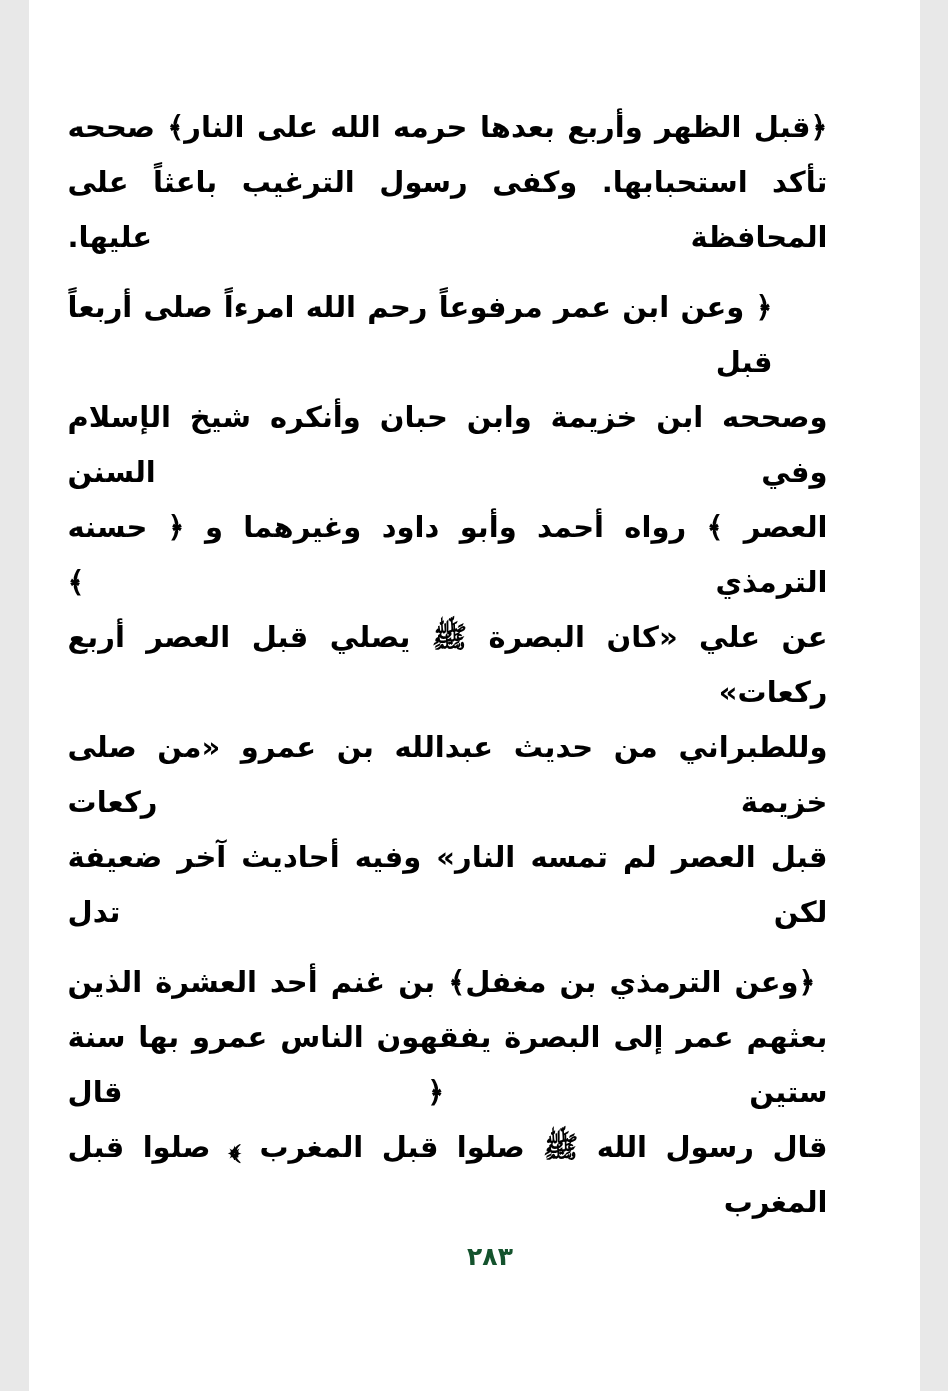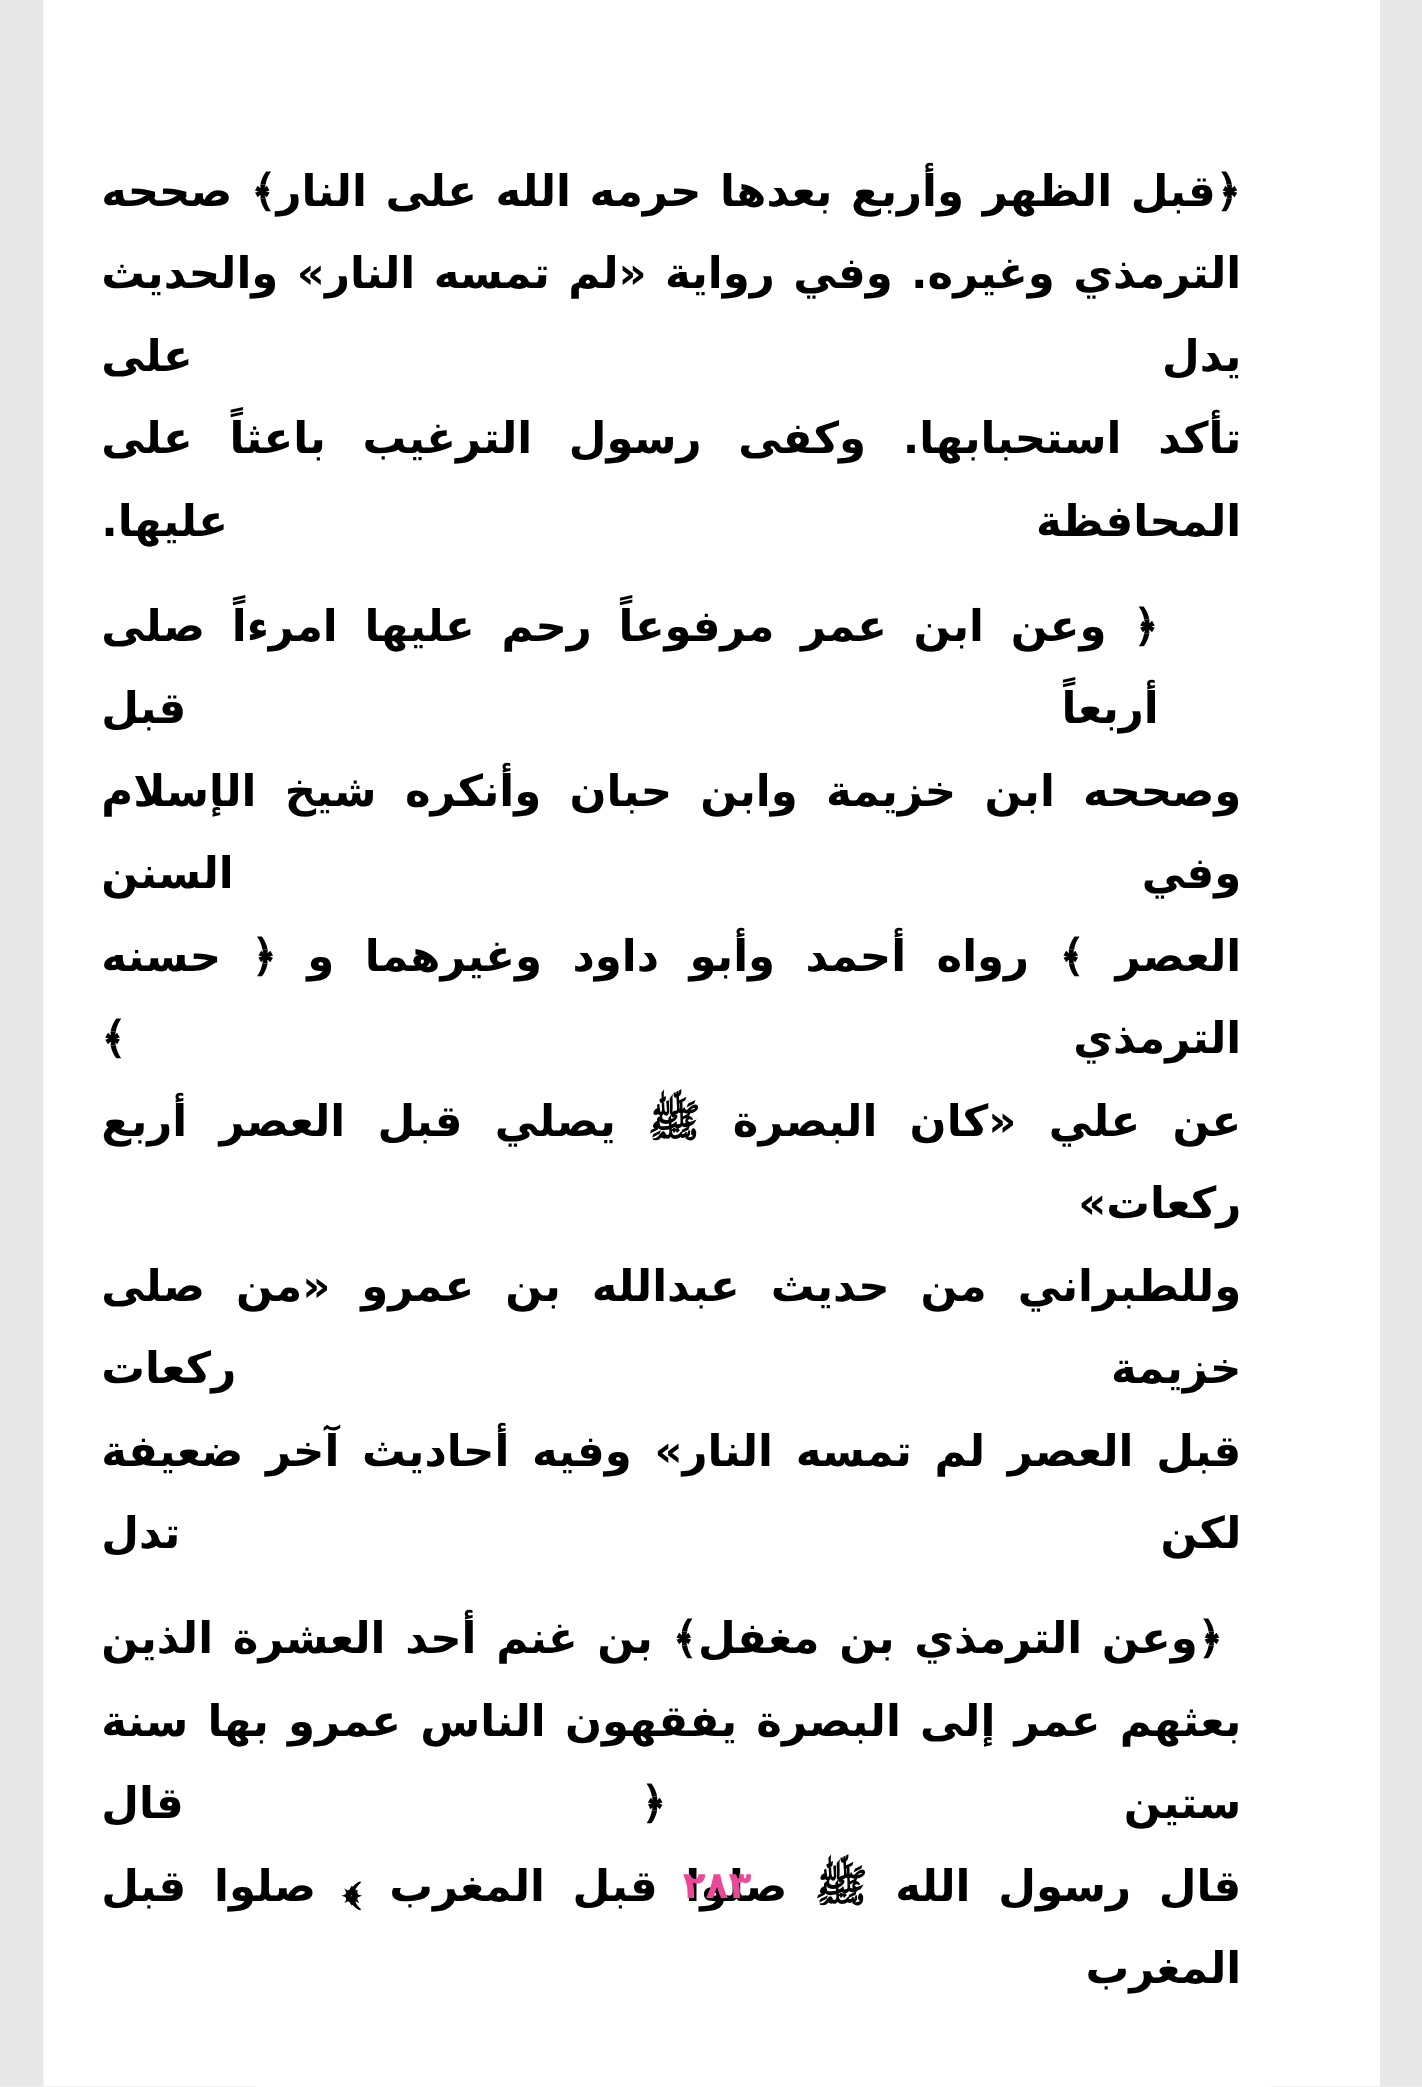--- a/index.html
+++ b/index.html
@@ -39,44 +39,43 @@
   
   .line.short-last {
     text-align-last: right;
   }
   
   .indent-lg { padding-right: 55px; }
   .indent-sm { padding-right: 12px; }
   .page-number {
     position: absolute;
     top: 1242px;
-    left: 4px;
+    left: 16px;
     width: 100%;
     text-align: center;
     font-size: 25px;
     font-weight: 700;
-    color: #ec4899;
+    color: #14532d;
     direction: rtl;
   }
 </style>
 </head>
 <body>
 
 <div class="book-page">
 
   <div class="text-block">
 
     <div class="para">
       <div class="line">﴿قبل الظهر وأربع بعدها حرمه الله على النار﴾ صححه</div>
-      <div class="line">الترمذي وغيره. وفي رواية «لم تمسه النار» والحديث يدل على</div>
       <div class="line">تأكد استحبابها. وكفى رسول الترغيب باعثاً على المحافظة عليها.</div>
     </div>
 
     <div class="para">
-      <div class="line indent-lg">﴿ وعن ابن عمر مرفوعاً رحم عليها امرءاً صلى أربعاً قبل</div>
+      <div class="line indent-lg">﴿ وعن ابن عمر مرفوعاً رحم الله امرءاً صلى أربعاً قبل</div>
       <div class="line">وصححه ابن خزيمة وابن حبان وأنكره شيخ الإسلام وفي السنن</div>
       <div class="line">العصر ﴾ رواه أحمد وأبو داود وغيرهما و ﴿ حسنه الترمذي ﴾</div>
       <div class="line">عن علي «كان البصرة ﷺ يصلي قبل العصر أربع ركعات»</div>
       <div class="line">وللطبراني من حديث عبدالله بن عمرو «من صلى خزيمة ركعات</div>
       <div class="line">قبل العصر لم تمسه النار» وفيه أحاديث آخر ضعيفة لكن تدل</div>
     </div>
 
     <div class="para">
       <div class="line indent-sm">﴿وعن الترمذي بن مغفل﴾ بن غنم أحد العشرة الذين</div>
       <div class="line">بعثهم عمر إلى البصرة يفقهون الناس عمرو بها سنة ستين ﴿ قال</div>

